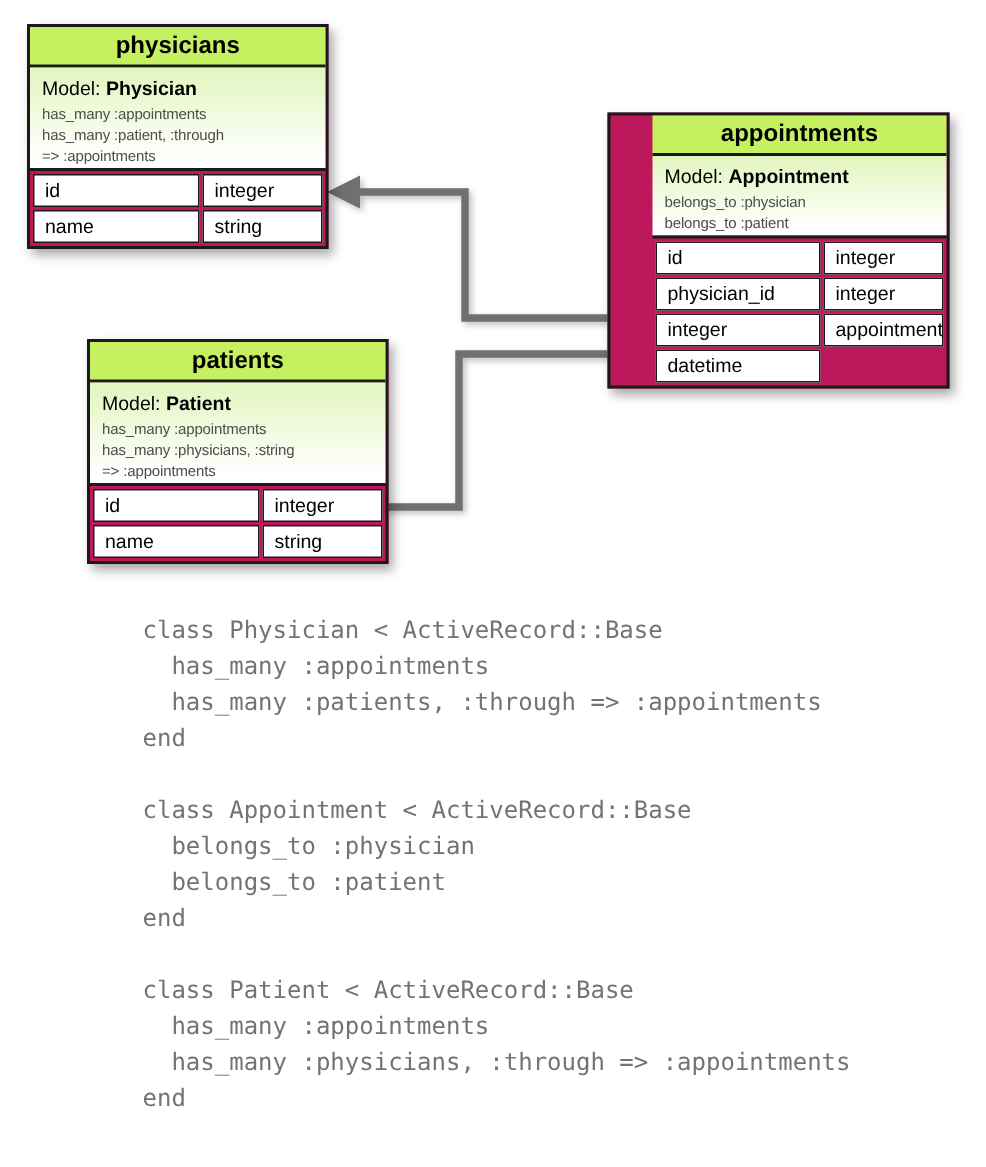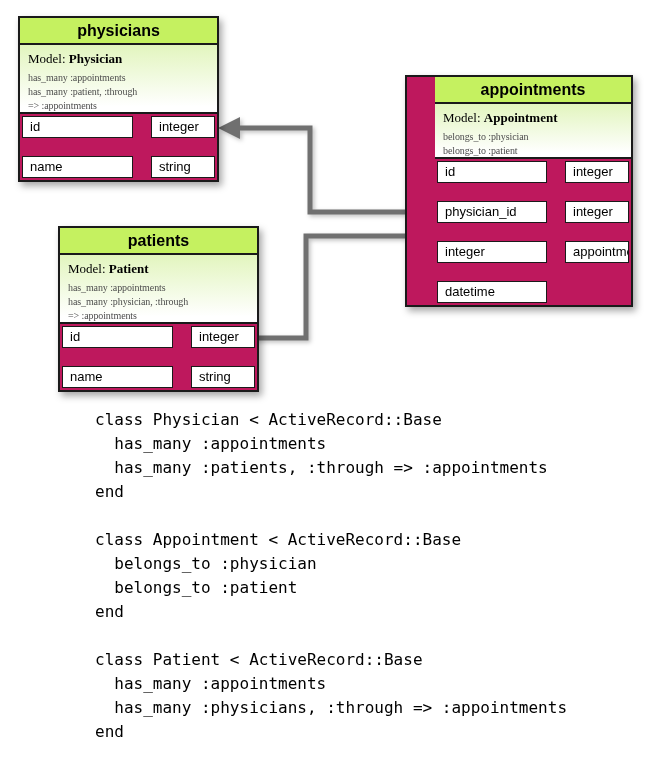--- a/index.html
+++ b/index.html
@@ -20,35 +20,35 @@
     position:absolute;background:#be185d;border:2px solid var(--border);
     box-shadow:3px 4px 7px rgba(0,0,0,0.35);box-sizing:content-box;
   }
   .tbl-header{
     height:25px;line-height:25px;text-align:center;font-weight:bold;font-size:16px;
     background:var(--green);border-bottom:2px solid var(--border);
   }
   .tbl-model{
     background:linear-gradient(to bottom,var(--grad) 0%,#ffffff 92%);
     border-bottom:2px solid var(--border);
-    padding:6px 0 0 8px;box-sizing:border-box;font-family:Liberation Serif, serif;
+    padding:6px 0 0 8px;box-sizing:border-box;
   }
   .model-line{font-size:13px;margin-bottom:4px;}
   .model-name{font-weight:bold;}
   .assoc{font-size:10px;line-height:14px;color:var(--assoc);letter-spacing:-0.1px;}
-  .tbl-rows{display:grid;gap:18px;padding:2px;border-radius:23px;}
+  .tbl-rows{display:grid;gap:2px;padding:2px;border-radius:23px;}
   .cols-a .tbl-rows{grid-template-columns:111px 1fr;}
   .cols-b .tbl-rows{grid-template-columns:110px 1fr;}
   .cell{
     border:1px solid var(--border);height:20px;line-height:20px;
     padding-left:7px;font-size:13px;background:#fff;overflow:hidden;white-space:nowrap;
   }
   .code{
     position:absolute;left:95px;top:408px;margin:0;
-    font-family:"DejaVu Sans Mono",monospace;font-size:16px;line-height:24px;color:#000000;
+    font-family:"DejaVu Sans Mono",monospace;font-size:16px;line-height:24px;color:#737373;
   }
 </style>
 </head>
 <body>
 
 <div class="canvas">
 
   <svg class="arrows" width="657" height="778" viewBox="0 0 657 778">
     <g>
       <polyline points="405,212 310,212 310,128 237,128" fill="none" stroke-width="5" stroke="#707070"></polyline>
@@ -101,21 +101,21 @@
   </div>
 
   <div class="db-table cols-a" style="left:18px;top:226px;width:197px;margin-left:40px;">
     <div class="tbl-header">patients</div>
     <div class="tbl-model" style="height:69px;">
       <div class="model-line">
         <span>Model:</span>
         <span class="model-name">Patient</span>
       </div>
       <div class="assoc">has_many :appointments</div>
-      <div class="assoc">has_many :physician, :through</div>
+      <div class="assoc">has_many :physicians, :string</div>
       <div class="assoc">=&gt; :appointments</div>
     </div>
     <div class="tbl-rows">
       <div class="cell">id</div>
       <div class="cell">integer</div>
       <div class="cell">name</div>
       <div class="cell">string</div>
     </div>
   </div>
 

